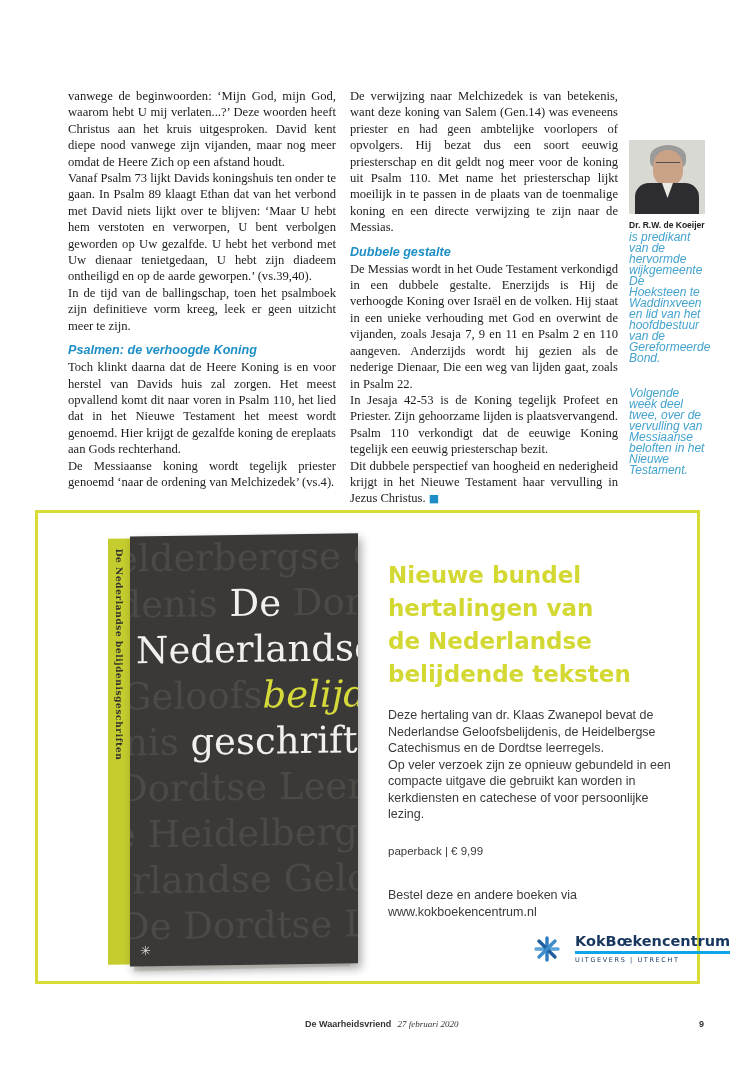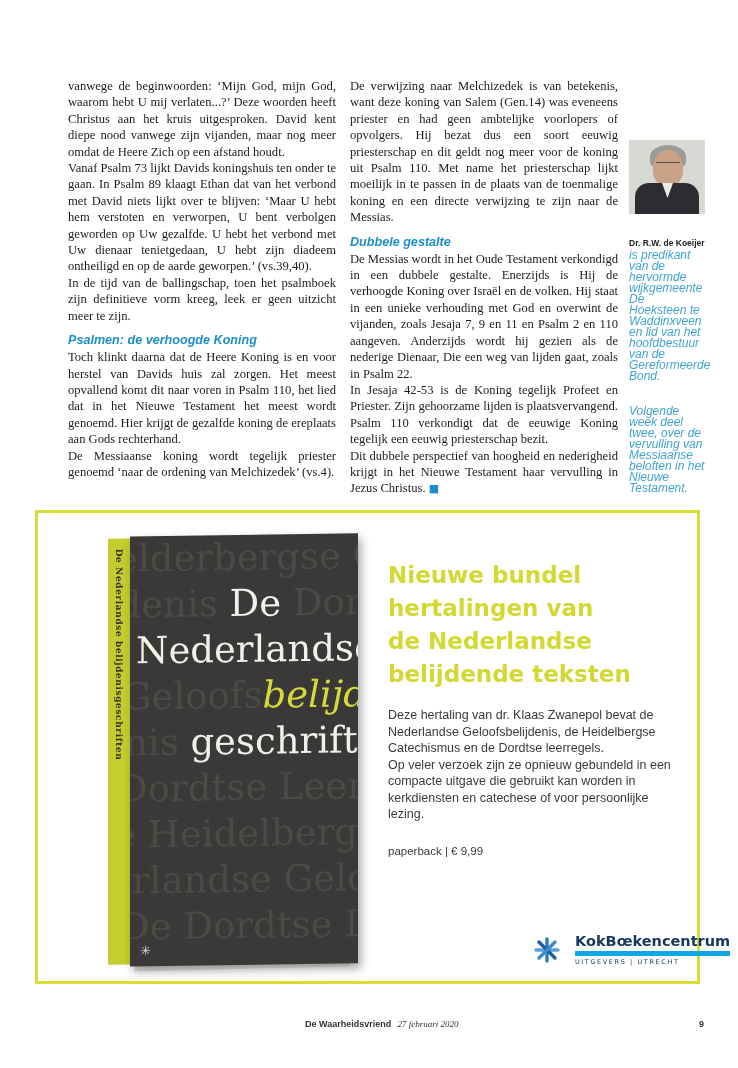--- a/index.html
+++ b/index.html
@@ -2,40 +2,40 @@
 <html lang="nl"><head>
 <meta charset="utf-8">
 <style>
   * { box-sizing: border-box; }
   html,body { margin:0; padding:0; }
   body {
     width:738px; height:1068px; background:#ffffff; position:relative;
     font-family:"Liberation Serif", serif; color:#1c1c1c; overflow:hidden;
   }
   
-  .col { position:absolute; top:78px; width:268px; }
+  .col { position:absolute; top:88px; width:268px; }
   #col1 { left:68px; }
   #col2 { left:350px; }
   .col p {
     margin:0; font-size:12.6px; line-height:16.4px; text-align:justify;
   }
   .col h3 {
     margin:9px 0 2px 0; font-family:"Liberation Sans", sans-serif;
     font-style:italic; font-weight:bold; font-size:12.6px; color:#1d8fc6;
   }
   .end-marker { color:#1d8fc6; font-size:11px; font-family:"DejaVu Sans", sans-serif; }
   
   #sidebar { position:absolute; left:629px; top:140px; width:76px; }
   .photo { width:76px; height:74px; background:#d9d9d4; position:relative; overflow:hidden; }
   .photo .hair { position:absolute; left:21px; top:5px; width:36px; height:24px; background:#9b9b99; border-radius:50% 50% 30% 30%; }
   .photo .head { position:absolute; left:24px; top:10px; width:30px; height:36px; background:#c9a287; border-radius:48% 48% 42% 42%; }
   .photo .suit { position:absolute; left:6px; top:43px; width:64px; height:32px; background:#2d2d31; border-radius:14px 14px 0 0; }
   .photo .shirt { position:absolute; left:33px; top:43px; width:11px; height:15px; background:#ece9e4; clip-path:polygon(0 0,100% 0,50% 100%); }
   .photo .glasses { position:absolute; left:27px; top:22px; width:24px; height:6px; border-top:1.5px solid #55504b; }
-  .author-name { margin-top:24px; font-family:"Liberation Sans", sans-serif; font-weight:bold; font-size:8.5px; color:#222; }
+  .author-name { margin-top:6px; font-family:"Liberation Sans", sans-serif; font-weight:bold; font-size:8.5px; color:#222; }
   .side-blue { font-family:"Liberation Sans", sans-serif; font-style:italic; font-size:12px; line-height:11px; color:#44a3cf; margin-top:2px; }
   .side-blue.next { margin-top:24px; }
   
   #ad { position:absolute; left:35px; top:510px; width:665px; height:474px; border:3px solid #d8dc35; background:#ffffff; }
   
   #book { position:absolute; left:70px; top:22px; width:250px; height:430px; transform:skewY(-0.8deg); }
   #book .pages { position:absolute; left:26px; bottom:-4px; width:216px; height:8px; background:#e9e6df; transform:skewY(-0.6deg); }
   #book .spine { position:absolute; left:0; top:2px; width:22px; height:426px; background:#c4cc2e; }
   #book .spine-text {
     writing-mode:vertical-rl; font-family:"DejaVu Serif", serif; font-weight:bold;
@@ -62,21 +62,21 @@
   .ad-body p { margin:0; }
   .price { margin-top:22px; font-family:"Liberation Sans", sans-serif; font-size:11.5px; color:#3a3a3a; }
   .order { margin-top:30px; font-family:"Liberation Sans", sans-serif; font-size:12.5px; line-height:17px; color:#3a3a3a; }
   .order a { color:#3a3a3a; text-decoration:none; }
   
   #kok-logo { position:absolute; left:495px; top:420px; display:flex; align-items:center; gap:14px; }
   #kok-logo .star { width:28px; height:28px; flex:0 0 auto; }
   #kok-logo .logo-name { font-family:"DejaVu Sans", sans-serif; font-weight:bold; font-size:14.5px; color:#17375e; }
   #kok-logo .logo-sub {
     font-family:"DejaVu Sans", sans-serif; font-size:6.5px; letter-spacing:1.6px; color:#17375e;
-    border-top:5px solid #0ea5e9; margin-top:2px; padding-top:2px;
+    border-top:3px solid #0ea5e9; margin-top:2px; padding-top:2px;
   }
   
   #footer { position:absolute; left:0; top:1019px; width:738px; height:14px; font-size:9px; color:#333; }
   #footer .left { position:absolute; left:305px; top:0; }
   #footer .pub { font-family:"Liberation Sans", sans-serif; font-weight:bold; }
   #footer .date { font-family:"Liberation Serif", serif; font-style:italic; margin-left:4px; }
   #footer .page-num { position:absolute; right:34px; top:0; font-family:"Liberation Sans", sans-serif; font-weight:bold; }
 </style>
 </head>
 <body>
@@ -137,20 +137,24 @@
       <div>Nieuwe bundel</div>
       <div>hertalingen van</div>
       <div>de Nederlandse</div>
       <div>belijdende teksten</div>
     </div>
     <div class="ad-body">
       <p>Deze hertaling van dr. Klaas Zwanepol bevat de Nederlandse Geloofsbelijdenis, de Heidelbergse Catechismus en de Dordtse leerregels.</p>
       <p>Op veler verzoek zijn ze opnieuw gebundeld in een compacte uitgave die gebruikt kan worden in kerkdiensten en catechese of voor persoonlijke lezing.</p>
     </div>
     <div class="price">paperback | € 9,99</div>
+    <div class="order">
+      <div>Bestel deze en andere boeken via</div>
+      <a href="#">www.kokboekencentrum.nl</a>
+    </div>
   </div>
 
   <div id="kok-logo">
     <svg class="star" viewBox="0 0 28 28">
       <g stroke-linecap="round">
         <line x1="14" y1="3" x2="14" y2="25" stroke="#2e7bbf" stroke-width="3.4"></line>
         <line x1="3" y1="14" x2="25" y2="14" stroke="#5aa2d8" stroke-width="3.4"></line>
         <line x1="6" y1="6" x2="22" y2="22" stroke="#1f5f9e" stroke-width="3.4"></line>
         <line x1="22" y1="6" x2="6" y2="22" stroke="#3c8ccb" stroke-width="3.4"></line>
       </g>

